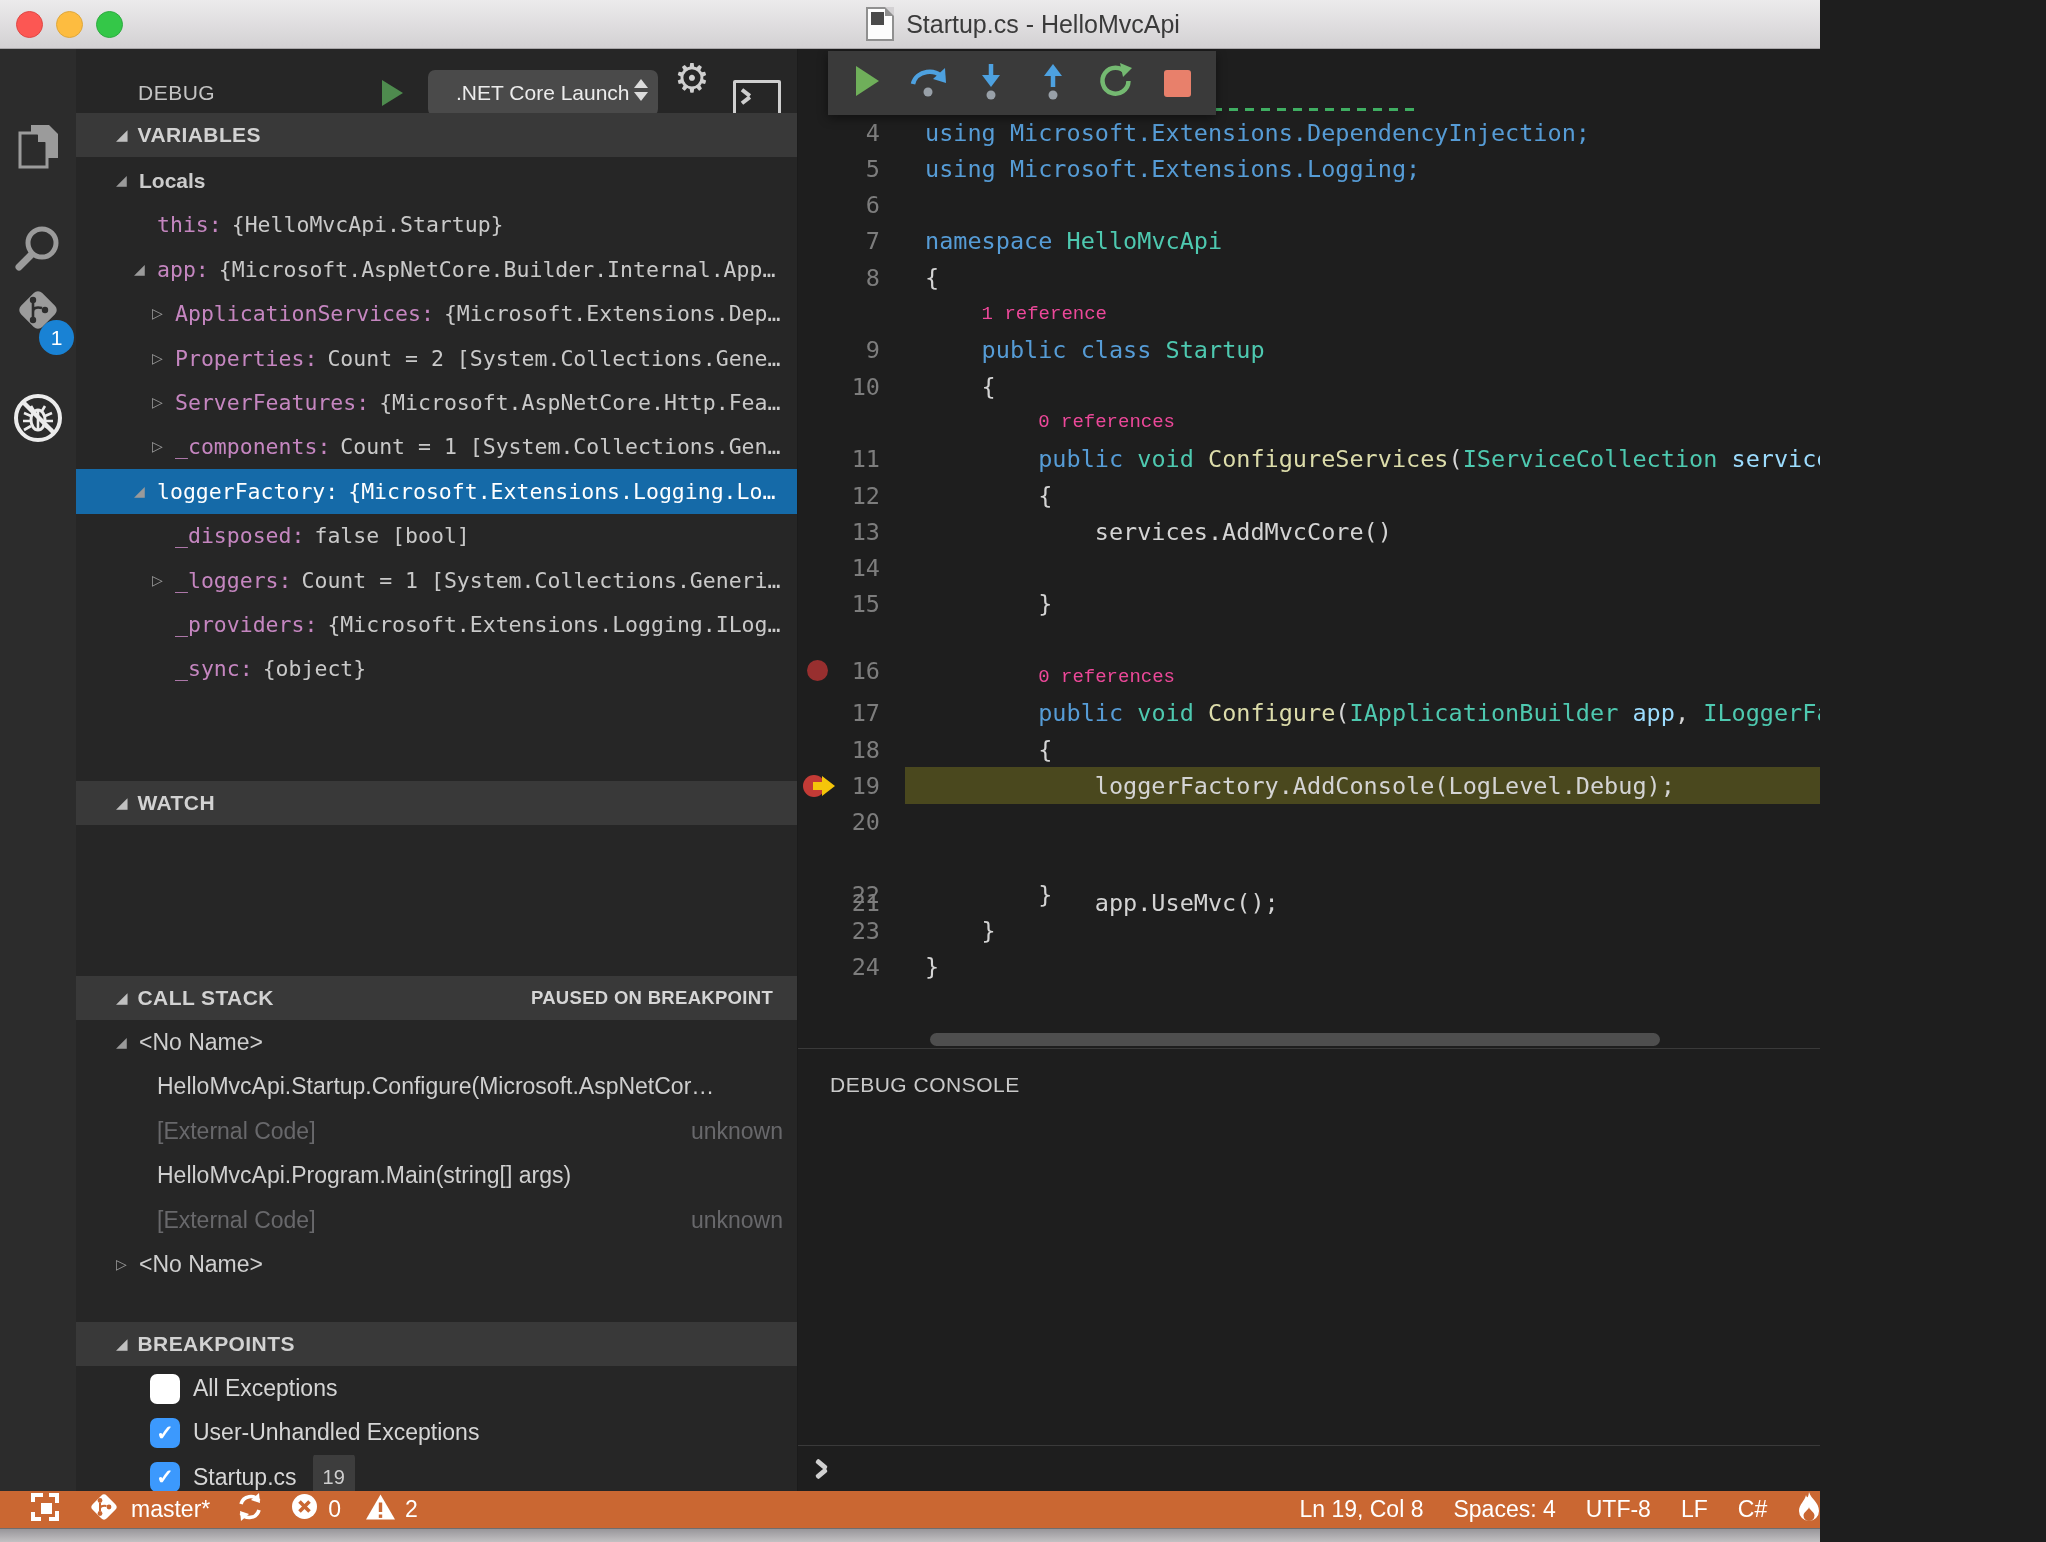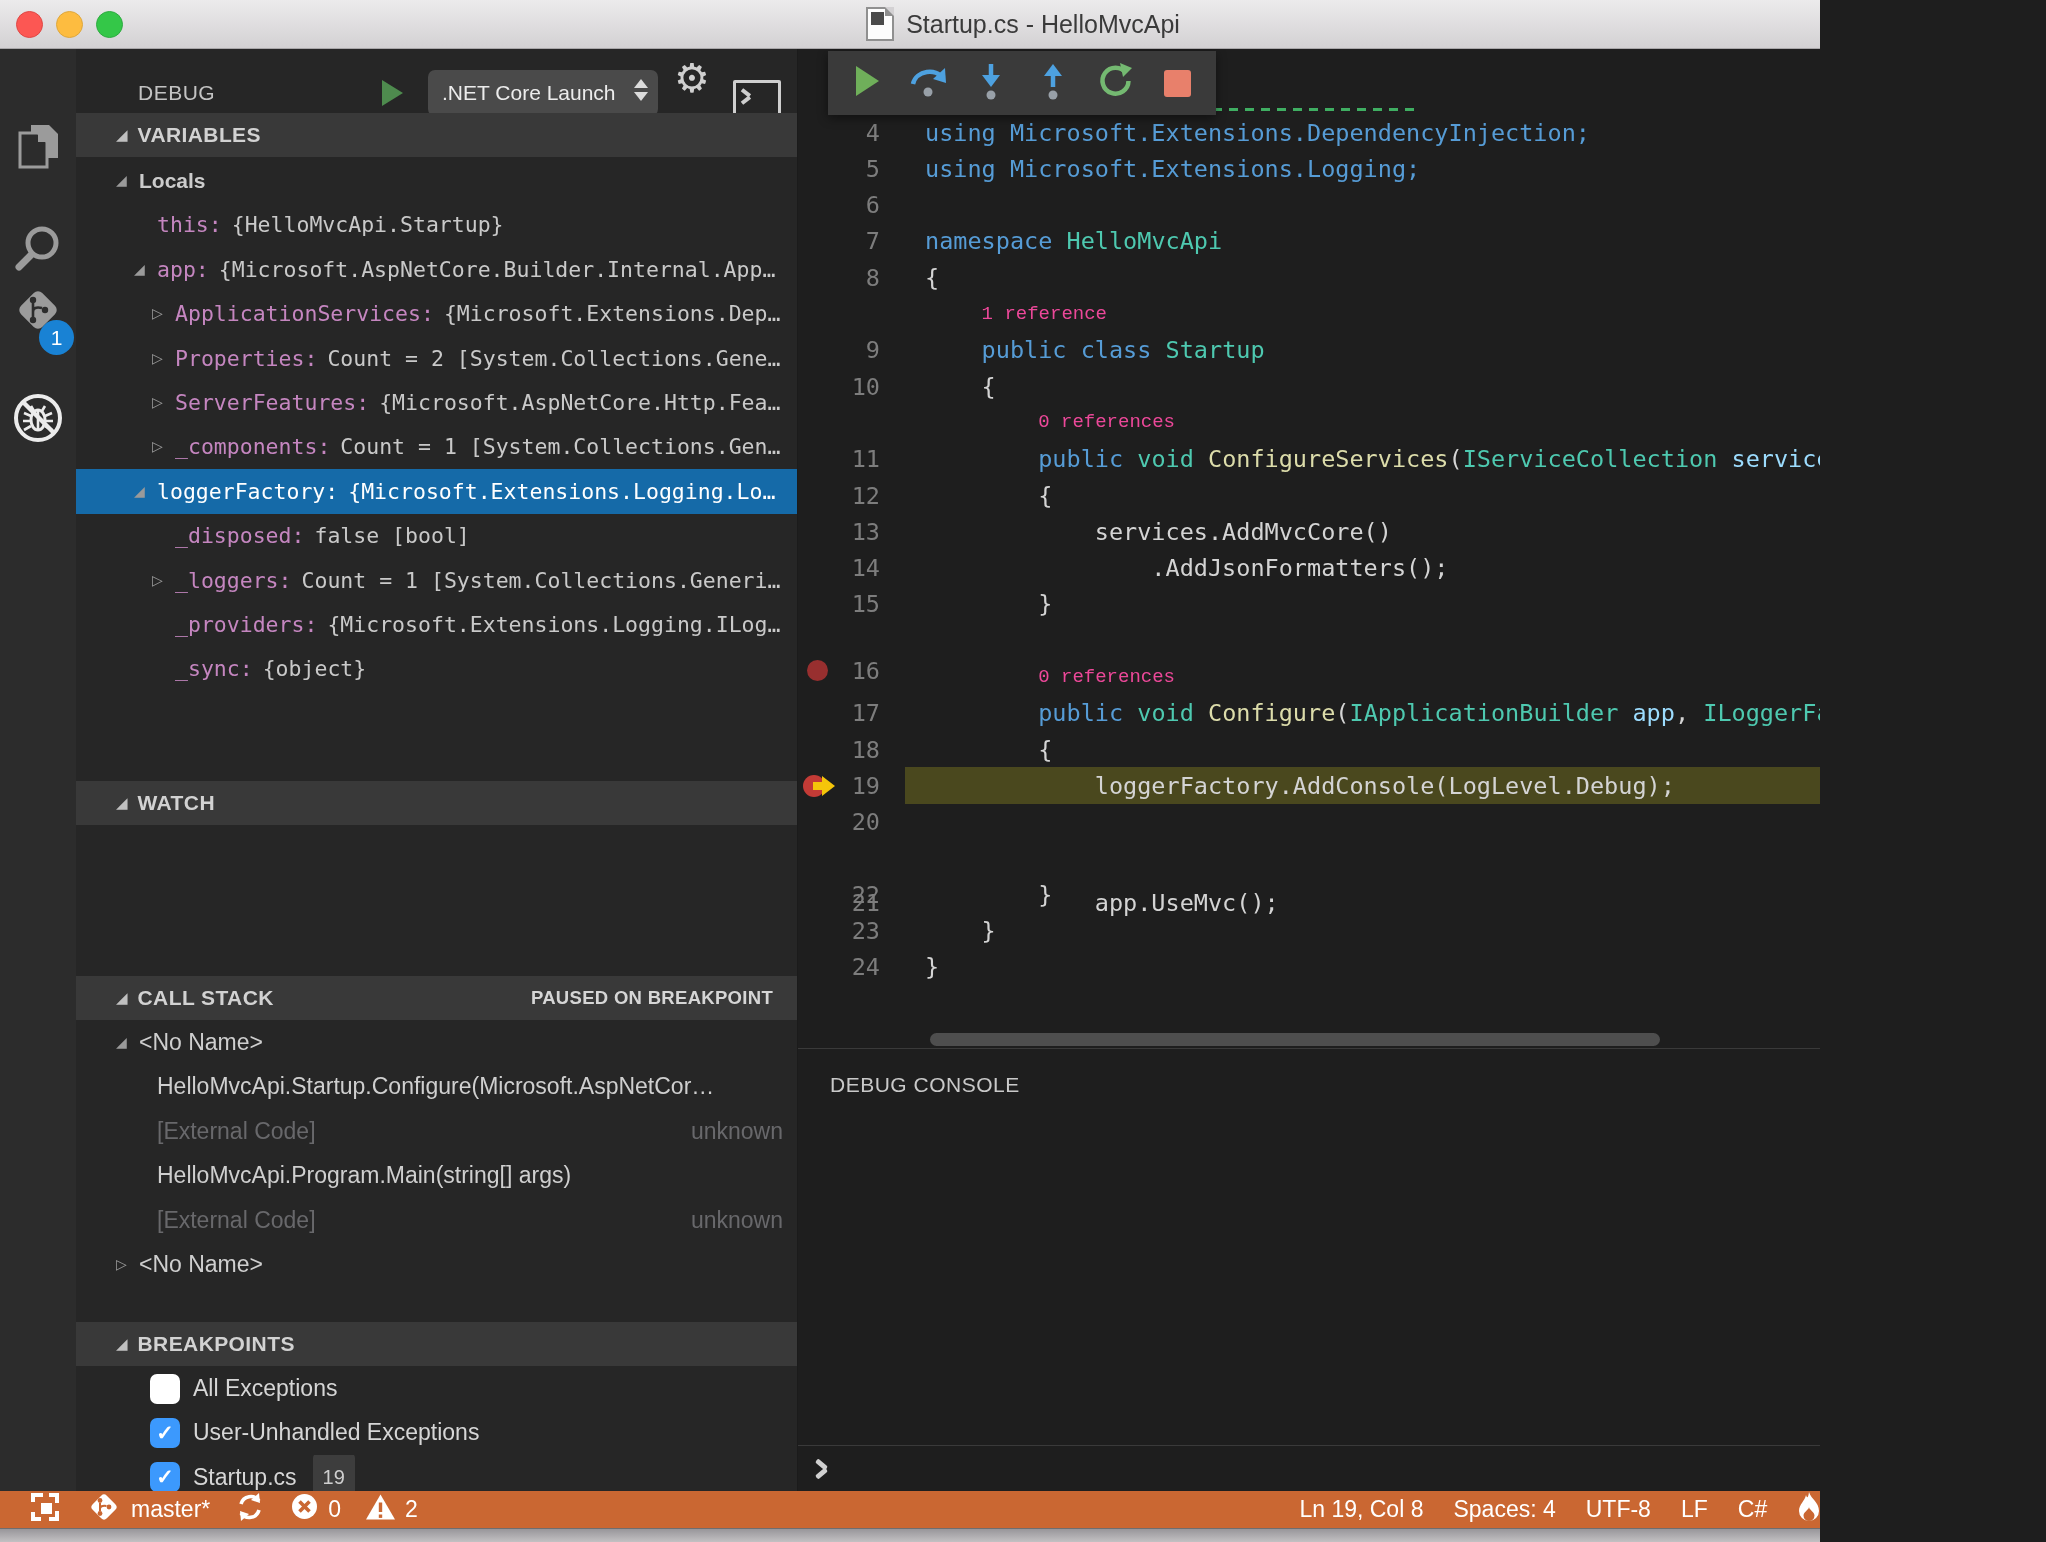--- a/index.html
+++ b/index.html
@@ -22,21 +22,21 @@
   .activitybar{position:absolute;left:0;top:48px;width:76px;height:1443px;background:#2c2c2c;z-index:5;}
   .act-item{position:absolute;left:0;width:76px;height:84px;display:flex;align-items:center;justify-content:center;}
   .act-badge{position:absolute;left:39px;top:28px;width:35px;height:35px;border-radius:50%;background:#1982d4;
     color:#fff;font-size:21px;display:flex;align-items:center;justify-content:center;z-index:2;}
   
   .sidebar{position:absolute;left:76px;top:48px;width:721px;height:1443px;background:#262626;overflow:hidden;z-index:4;border-right:1px solid #1b1b1b;}
   .sb-head{position:absolute;left:0;top:0;width:100%;height:65px;}
   .sb-title{position:absolute;left:62px;top:33px;font-size:21px;color:#c3c3c3;letter-spacing:.5px;}
   .sb-play{position:absolute;left:306px;top:32px;width:0;height:0;border-left:21px solid #4e8b4e;border-top:13px solid transparent;border-bottom:13px solid transparent;}
   .sb-dd{position:absolute;left:352px;top:22px;width:230px;height:46px;background:#4a4a4a;border-radius:7px;color:#ececec;font-size:21px;line-height:46px;}
-  .sb-dd .ddt{display:inline-block;padding-left:14px;width:178px;overflow:hidden;white-space:nowrap;}
+  .sb-dd .ddt{display:inline-block;padding-left:28px;width:178px;overflow:hidden;white-space:nowrap;}
   .sb-dd .steppers{position:absolute;right:10px;top:9px;display:flex;flex-direction:column;gap:4px;}
   .sb-dd .up{width:0;height:0;border-left:7px solid transparent;border-right:7px solid transparent;border-bottom:9px solid #dcdcdc;}
   .sb-dd .dn{width:0;height:0;border-left:7px solid transparent;border-right:7px solid transparent;border-top:9px solid #dcdcdc;}
   .sb-gear{position:absolute;left:598px;top:-2px;font-size:40px;color:#cfcfcf;line-height:65px;}
   .sb-console{position:absolute;left:657px;top:32px;width:42px;height:32px;border:3px solid #cfcfcf;border-radius:2px;}
   .sb-console .chev{position:absolute;left:5px;top:5px;width:12px;height:16px;}
   .chev:before,.chev:after{content:"";position:absolute;left:3px;width:3.5px;height:10px;background:#cfcfcf;}
   .chev:before{top:0;transform:rotate(-52deg);}
   .chev:after{top:7px;transform:rotate(52deg);}
   .sect-head{position:absolute;left:0;width:100%;height:44px;background:#393939;display:flex;align-items:center;}
@@ -360,21 +360,20 @@
           <span class="ctext"><span class="tk-w">        {</span></span>
         </div>
         <div class="crow" style="top: 465.3px;">
           <div class="gut"></div>
           <span class="lnum">13</span>
           <span class="ctext"><span class="tk-w">            services.AddMvcCore()</span></span>
         </div>
         <div class="crow" style="top: 501.6px;">
           <div class="gut"></div>
           <span class="lnum">14</span>
-          <span class="ctext"><span class="tk-w">                .AddJsonFormatters();</span></span>
         </div>
         <div class="crow" style="top: 537.9px;">
           <div class="gut"></div>
           <span class="lnum">15</span>
           <span class="ctext"><span class="tk-w">        }</span></span>
         </div>
         <div class="crow" style="top: 604px;">
           <div class="gut">
             <div class="bp-dot"></div>
           </div>

